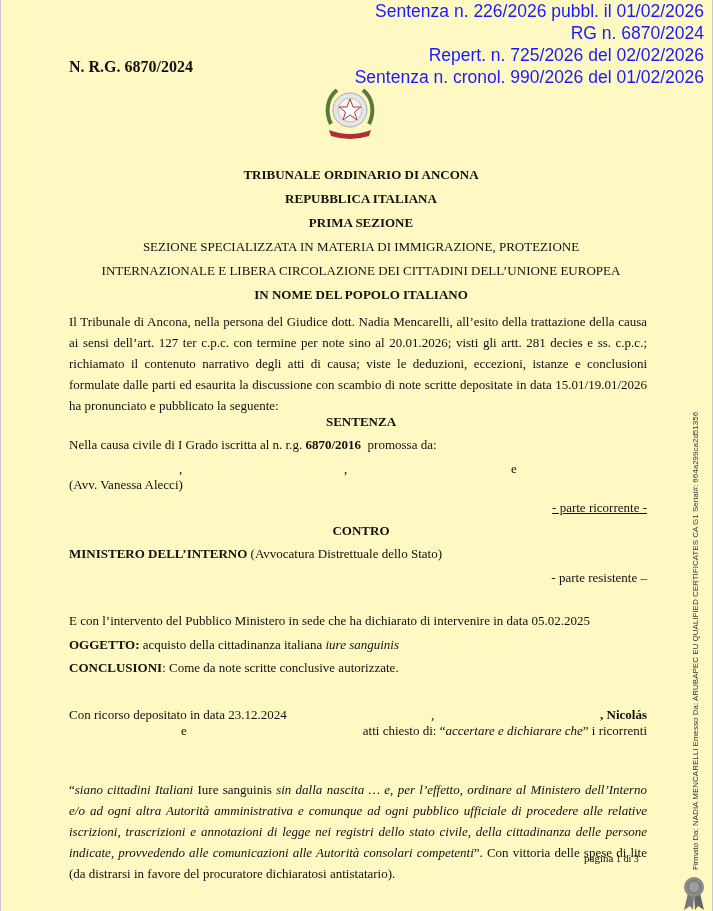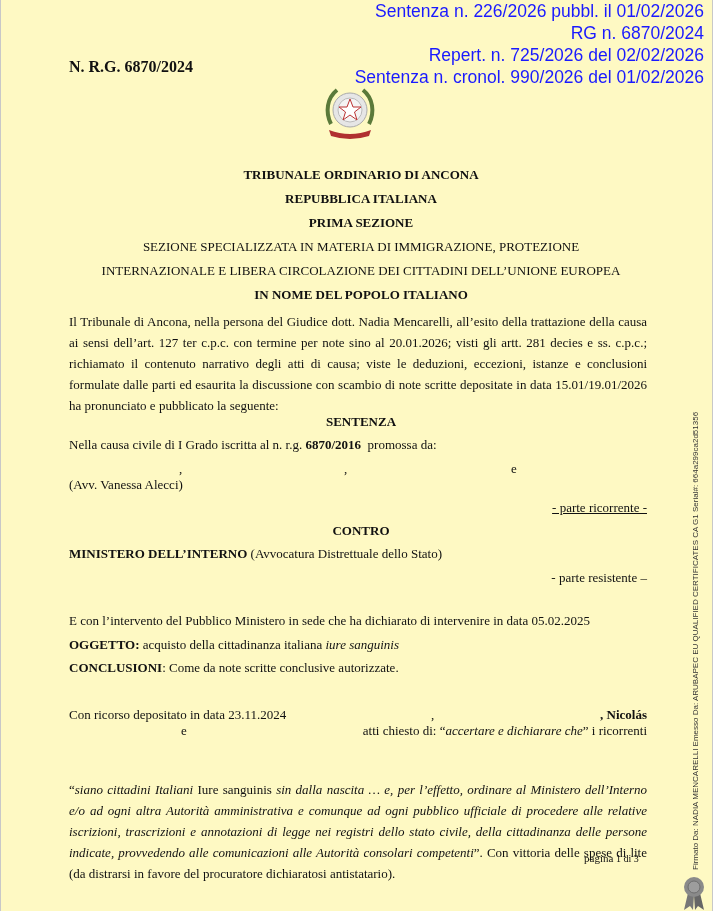--- a/index.html
+++ b/index.html
@@ -84,21 +84,21 @@
   <div class="line" style="top:637px;">
     <span class="bold">OGGETTO:</span><span> acquisto della cittadinanza italiana </span><span class="it">iure sanguinis</span>
   </div>
 
   <div class="line" style="top:660px;">
     <span class="bold">CONCLUSIONI</span><span>: Come da note scritte conclusive autorizzate.</span>
   </div>
 
 
   <div class="line" style="top:707px;">
-    <span>Con ricorso depositato in data 23.11.2024</span>
+    <span>Con ricorso depositato in data 23.12.2024</span>
     <span style="position:absolute; left:362px;">,</span>
     <span class="bold" style="position:absolute; right:0;">, Nicolás</span>
   </div>
   <div class="line" style="top:723px;">
     <span style="position:absolute; left:112px;">e</span>
     <span style="position:absolute; right:0;">
       <span>atti chiesto di: “</span><span class="it">accertare e dichiarare che</span><span>” i ricorrenti</span>
     </span>
   </div>
   <div class="para" style="top:739px;margin-top:40px;">

